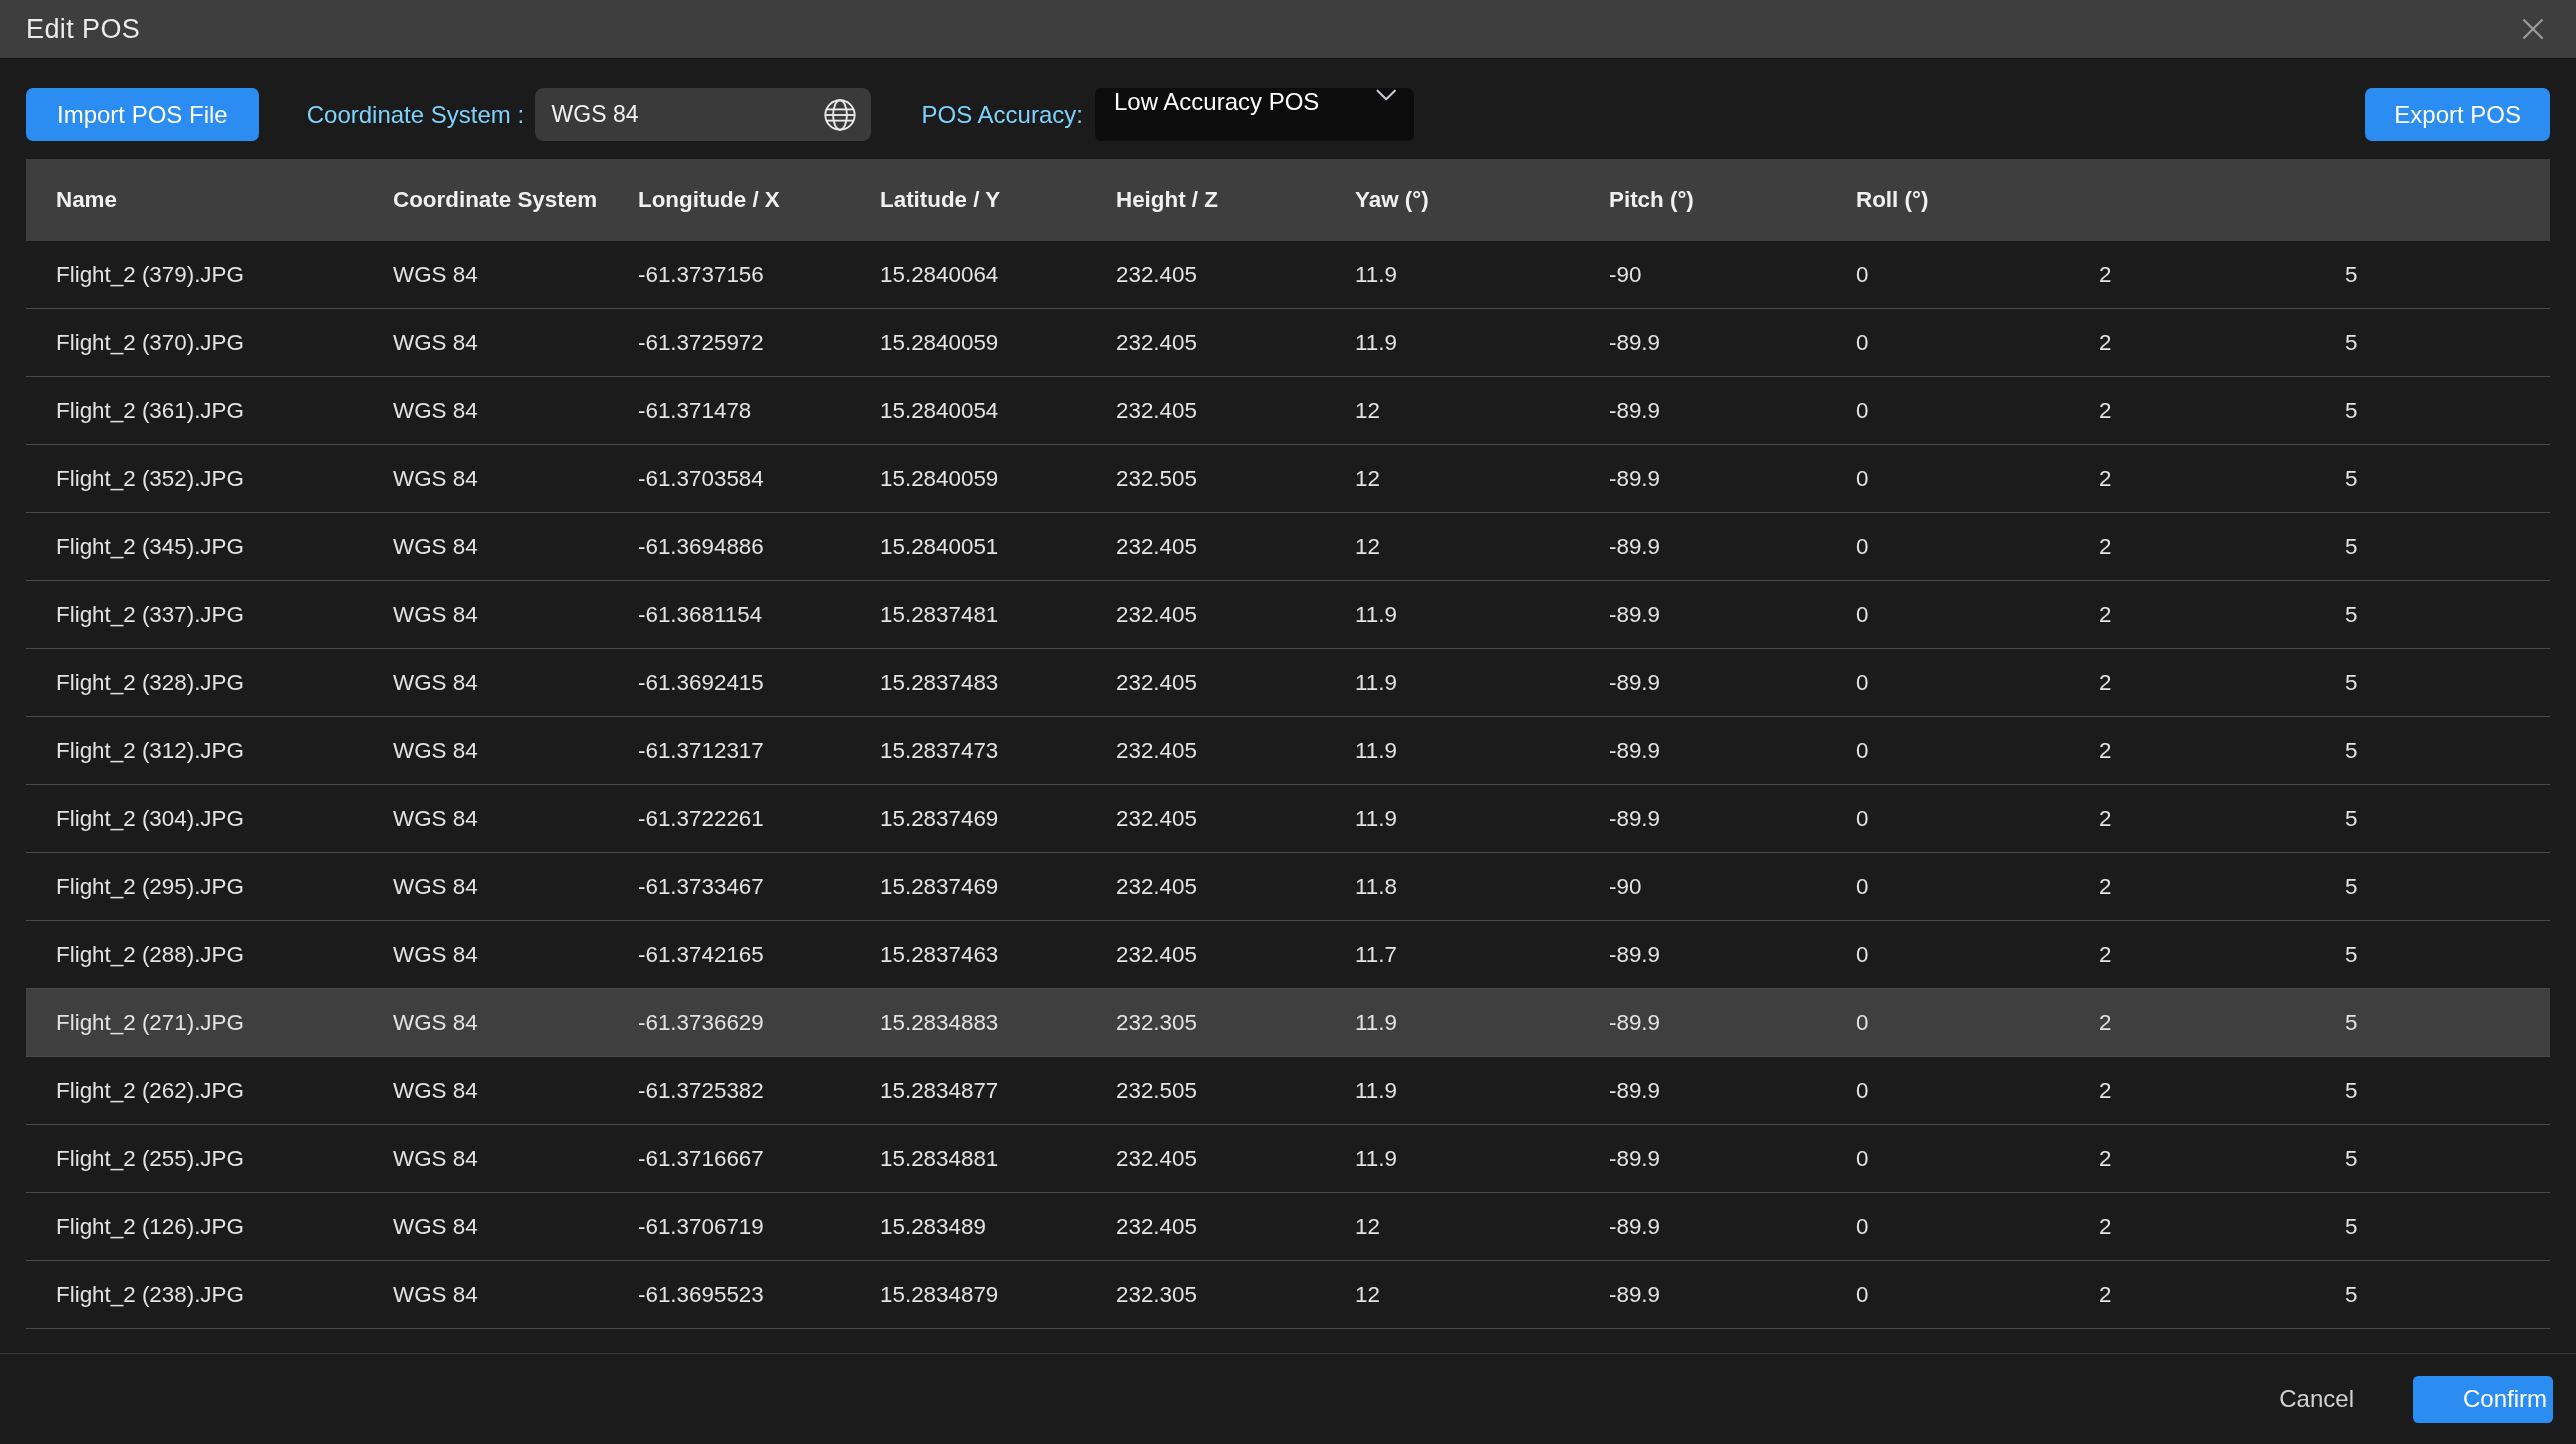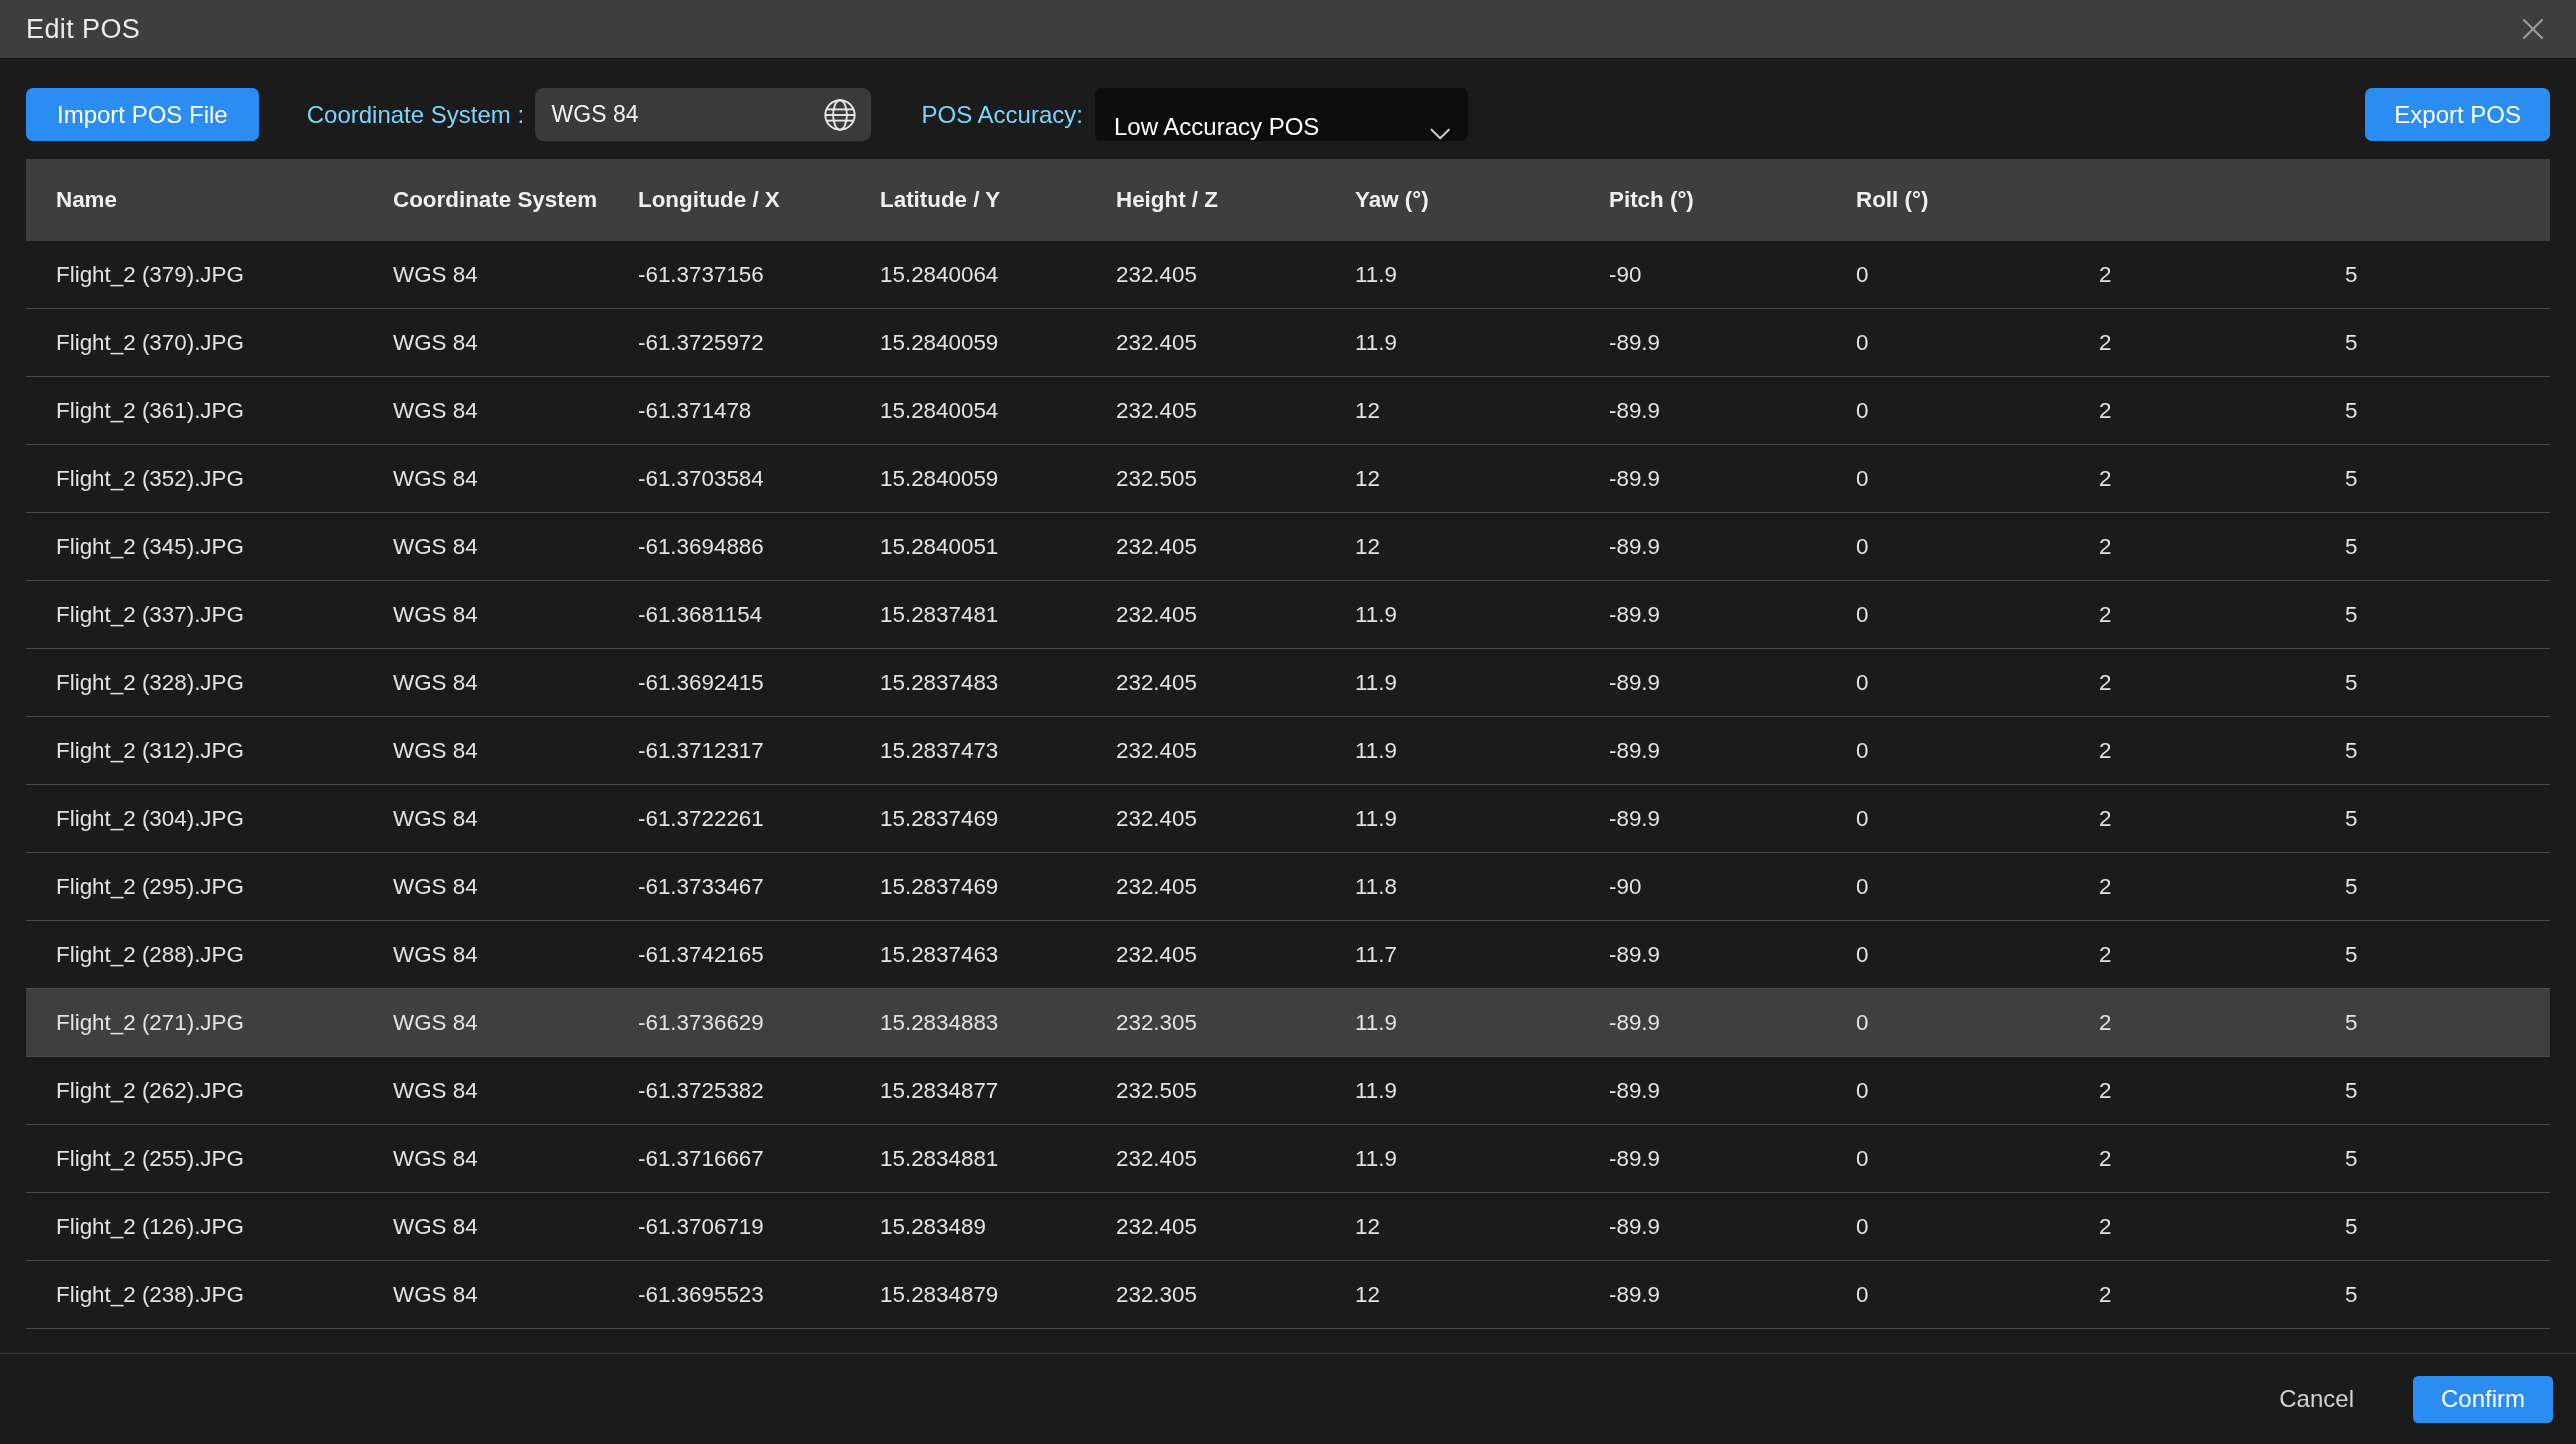--- a/index.html
+++ b/index.html
@@ -31,22 +31,22 @@
   }
   .tb-label{font-size:24px;color:#7dd3fc;white-space:nowrap;}
   .lbl-coord{margin-left:48px;margin-right:10.4px;}
   .coord-input{
     width:336px;height:53px;background:#3a3a3a;border-radius:8.6px;
     display:flex;align-items:center;box-sizing:border-box;padding:0 12px 0 17px;cursor:text;
   }
   .coord-input .val{font-size:23px;color:#f2f2f2;flex:1;}
   .lbl-acc{margin-left:51px;margin-right:12px;}
   .acc-select{
-    width:373px;height:53px;background:#0c0c0c;border-radius:7px;
-    display:flex;align-items:flex-end;box-sizing:border-box;padding:0 17px 0 19px;cursor:pointer;
+    width:319px;height:53px;background:#0c0c0c;border-radius:7px;
+    display:flex;align-items:flex-start;box-sizing:border-box;padding:0 17px 0 19px;cursor:pointer;
   }
   .acc-select .val{font-size:24px;color:#ffffff;flex:1;}
   .spacer{flex:1;}
   .btn-export{padding:0 29px;}
   
   .pos-table{margin:0 26px;width:2524px;}
   .grid-row{
     display:grid;
     grid-template-columns:367px 245px 242px 236px 239px 254px 247px 243px 246px 205px;
     align-items:center;
@@ -74,21 +74,21 @@
     border-top:0.9px solid #3a3a3a;
     display:flex;align-items:center;justify-content:flex-end;
     padding-right:23px;box-sizing:border-box;background:#1b1b1b;
   }
   .btn-cancel{
     background:transparent;border:none;color:#d2d2d2;font-size:24px;font-family:inherit;
     margin-right:45px;cursor:pointer;padding:8.6px 14px;
   }
   .btn-confirm{
     background:#2b8df2;color:#fff;border:none;border-radius:5.2px;
-    width:140px;height:47px;font-size:24px;font-family:inherit;cursor:pointer;
+    width:140px;height:47px;font-size:24px;font-family:inherit;cursor:pointer;text-align:right;
   }
   svg{display:block;}
 </style>
 </head>
 <body>
 
 <div class="titlebar">
   <span class="title">Edit POS</span>
   <span class="close">
     <svg width="26" height="26" viewBox="0 0 30 30">

